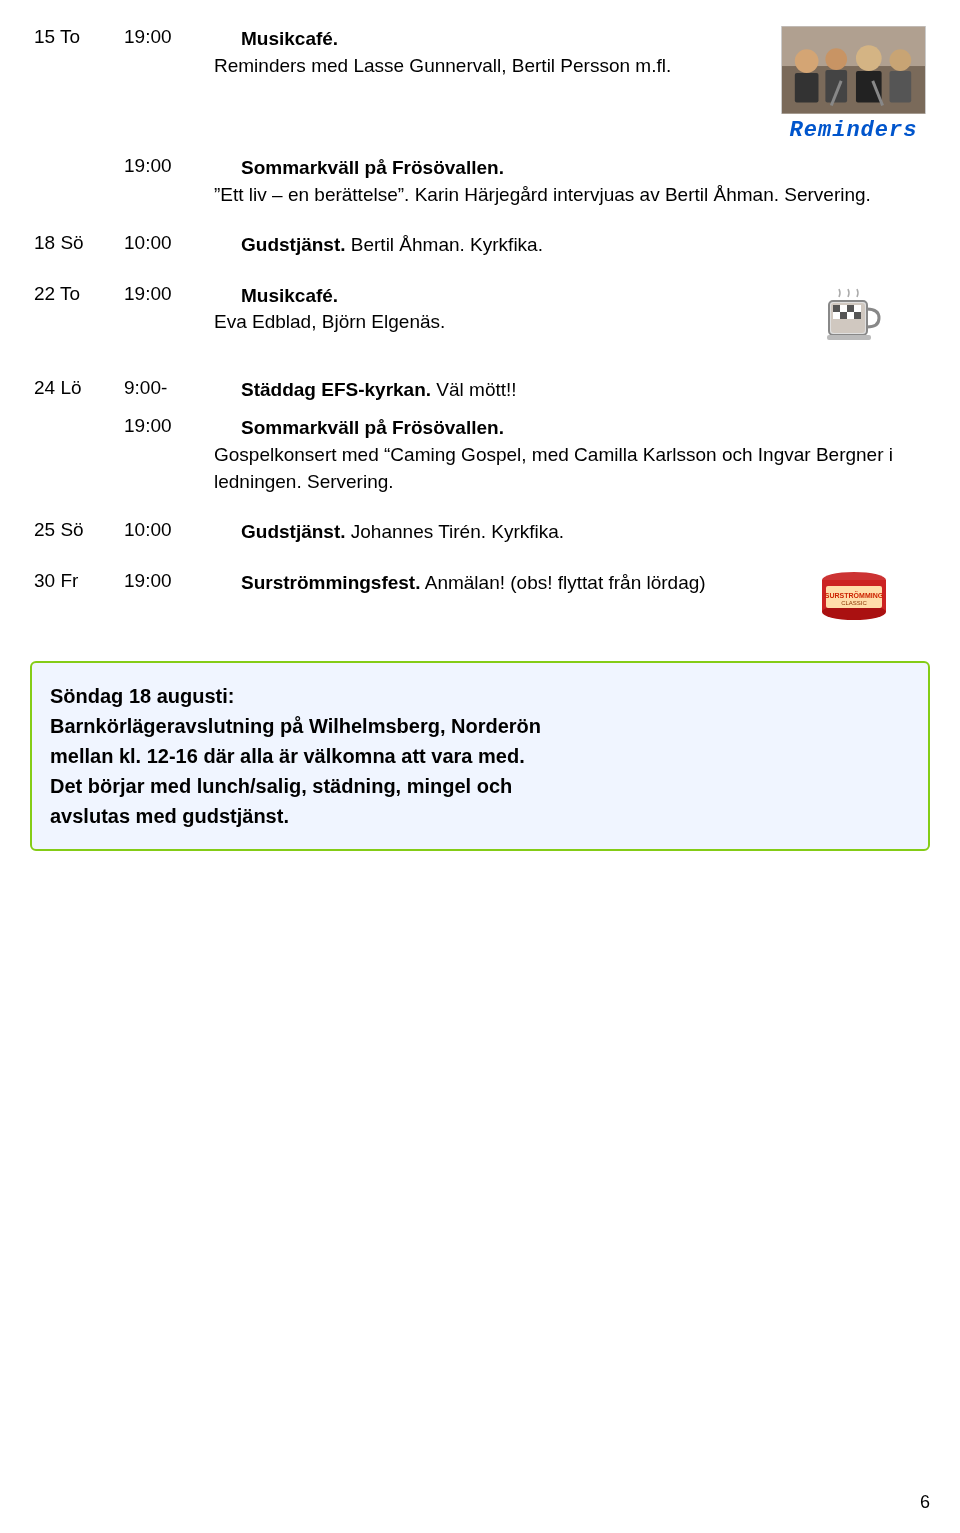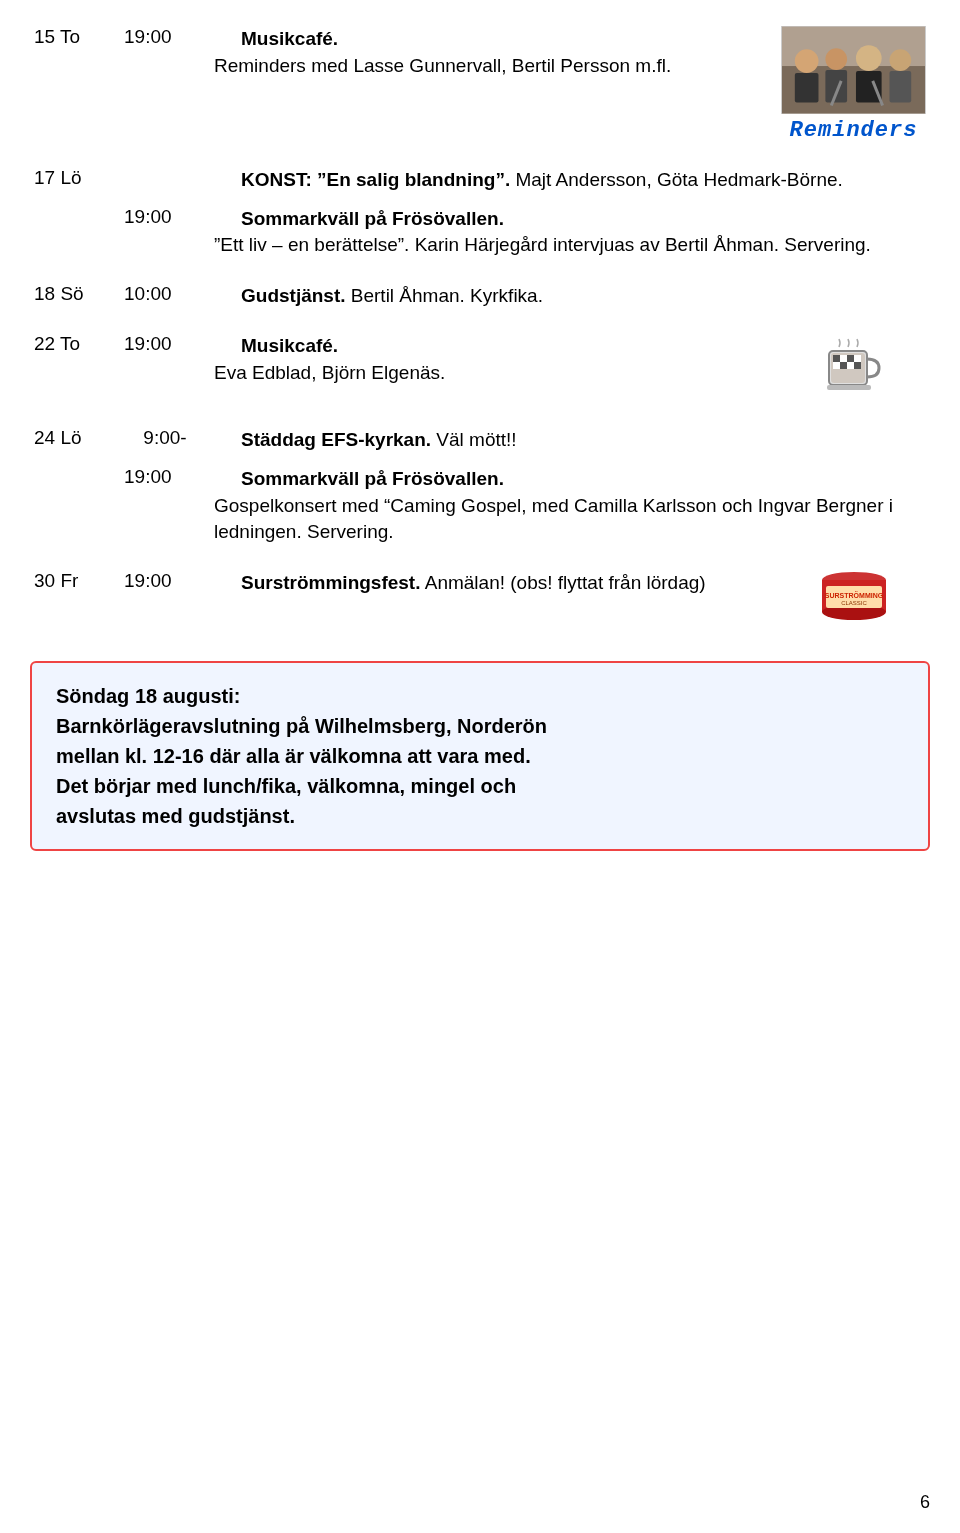--- a/index.html
+++ b/index.html
@@ -63,23 +63,23 @@
       letter-spacing: 1px;
     }
 
     
     .section-gap td {
       padding-top: 18px;
     }
 
     
     .highlight-box {
-      border: 2px solid #ef4444;
+      border: 2px solid #84cc16;
       border-radius: 6px;
-      padding: 18px 24px;
+      padding: 18px 18px;
       margin-top: 28px;
       background: #f0f5ff;
     }
 
     .highlight-box p {
       font-size: 20px;
       line-height: 1.5;
       color: #000;
     }
 
@@ -123,21 +123,20 @@
     }
 
     .surstr-can {
       width: 68px;
       height: 52px;
     }
 
     .time-range {
       font-size: 19px;
       white-space: nowrap;
-      text-align: center;
     }
   </style>
 </head>
 <body>
 
 <table class="event-table">
   <tbody>
 
     <tr>
       <td class="day-col">15 To</td>
@@ -168,28 +167,20 @@
               <line x1="60" y1="55" x2="50" y2="80" stroke="#888" stroke-width="3"></line>
               <line x1="92" y1="55" x2="102" y2="80" stroke="#888" stroke-width="3"></line>
             </svg>
           </div>
 
           <div class="reminders-logo">Reminders</div>
         </div>
       </td>
     </tr>
 
-    <tr class="section-gap">
-      <td class="day-col">17 Lö</td>
-      <td class="time-col"></td>
-      <td class="desc-col" colspan="2">
-        <span class="event-bold">KONST: ”En salig blandning”.</span>
-        <span>Majt Andersson, Göta Hedmark-Börne.</span>
-      </td>
-    </tr>
 
     <tr>
       <td class="day-col"></td>
       <td class="time-col">19:00</td>
       <td class="desc-col" colspan="2">
         <span class="event-bold">Sommarkväll på Frösövallen.</span><br>
         <span>”Ett liv – en berättelse”. Karin Härjegård intervjuas av Bertil Åhman. Servering.</span>
       </td>
     </tr>
 
@@ -247,20 +238,28 @@
 
     <tr>
       <td class="day-col"></td>
       <td class="time-col">19:00</td>
       <td class="desc-col" colspan="2">
         <span class="event-bold">Sommarkväll på Frösövallen.</span><br>
         <span>Gospelkonsert med “Caming Gospel, med Camilla Karlsson och Ingvar Bergner i ledningen. Servering.</span>
       </td>
     </tr>
 
+    <tr class="section-gap">
+      <td class="day-col">25 Sö</td>
+      <td class="time-col">10:00</td>
+      <td class="desc-col" colspan="2">
+        <span class="event-bold">Gudstjänst.</span>
+        <span>Johannes Tirén. Kyrkfika.</span>
+      </td>
+    </tr>
 
     <tr class="section-gap">
       <td class="day-col">30 Fr</td>
       <td class="time-col">19:00</td>
       <td class="desc-col">
         <span class="event-bold">Surströmmingsfest.</span>
         <span>Anmälan! (obs! flyttat från lördag)</span>
       </td>
       <td class="img-col">
         
@@ -277,18 +276,18 @@
       </td>
     </tr>
   </tbody>
 </table>
 
 <div class="highlight-box">
   <p>
     <strong>Söndag 18 augusti:</strong><br>
     <strong>Barnkörlägeravslutning på Wilhelmsberg, Norderön</strong><br>
     <strong>mellan kl. 12-16 där alla är välkomna att vara med.</strong><br>
-    <strong>Det börjar med lunch/fika, välkomna, mingel och</strong><br>
+    <strong>Det börjar med lunch/salig, städning, mingel och</strong><br>
     <strong>avslutas med gudstjänst.</strong>
   </p>
 </div>
 
 <div class="page-number">6</div>
 
 </body></html>

